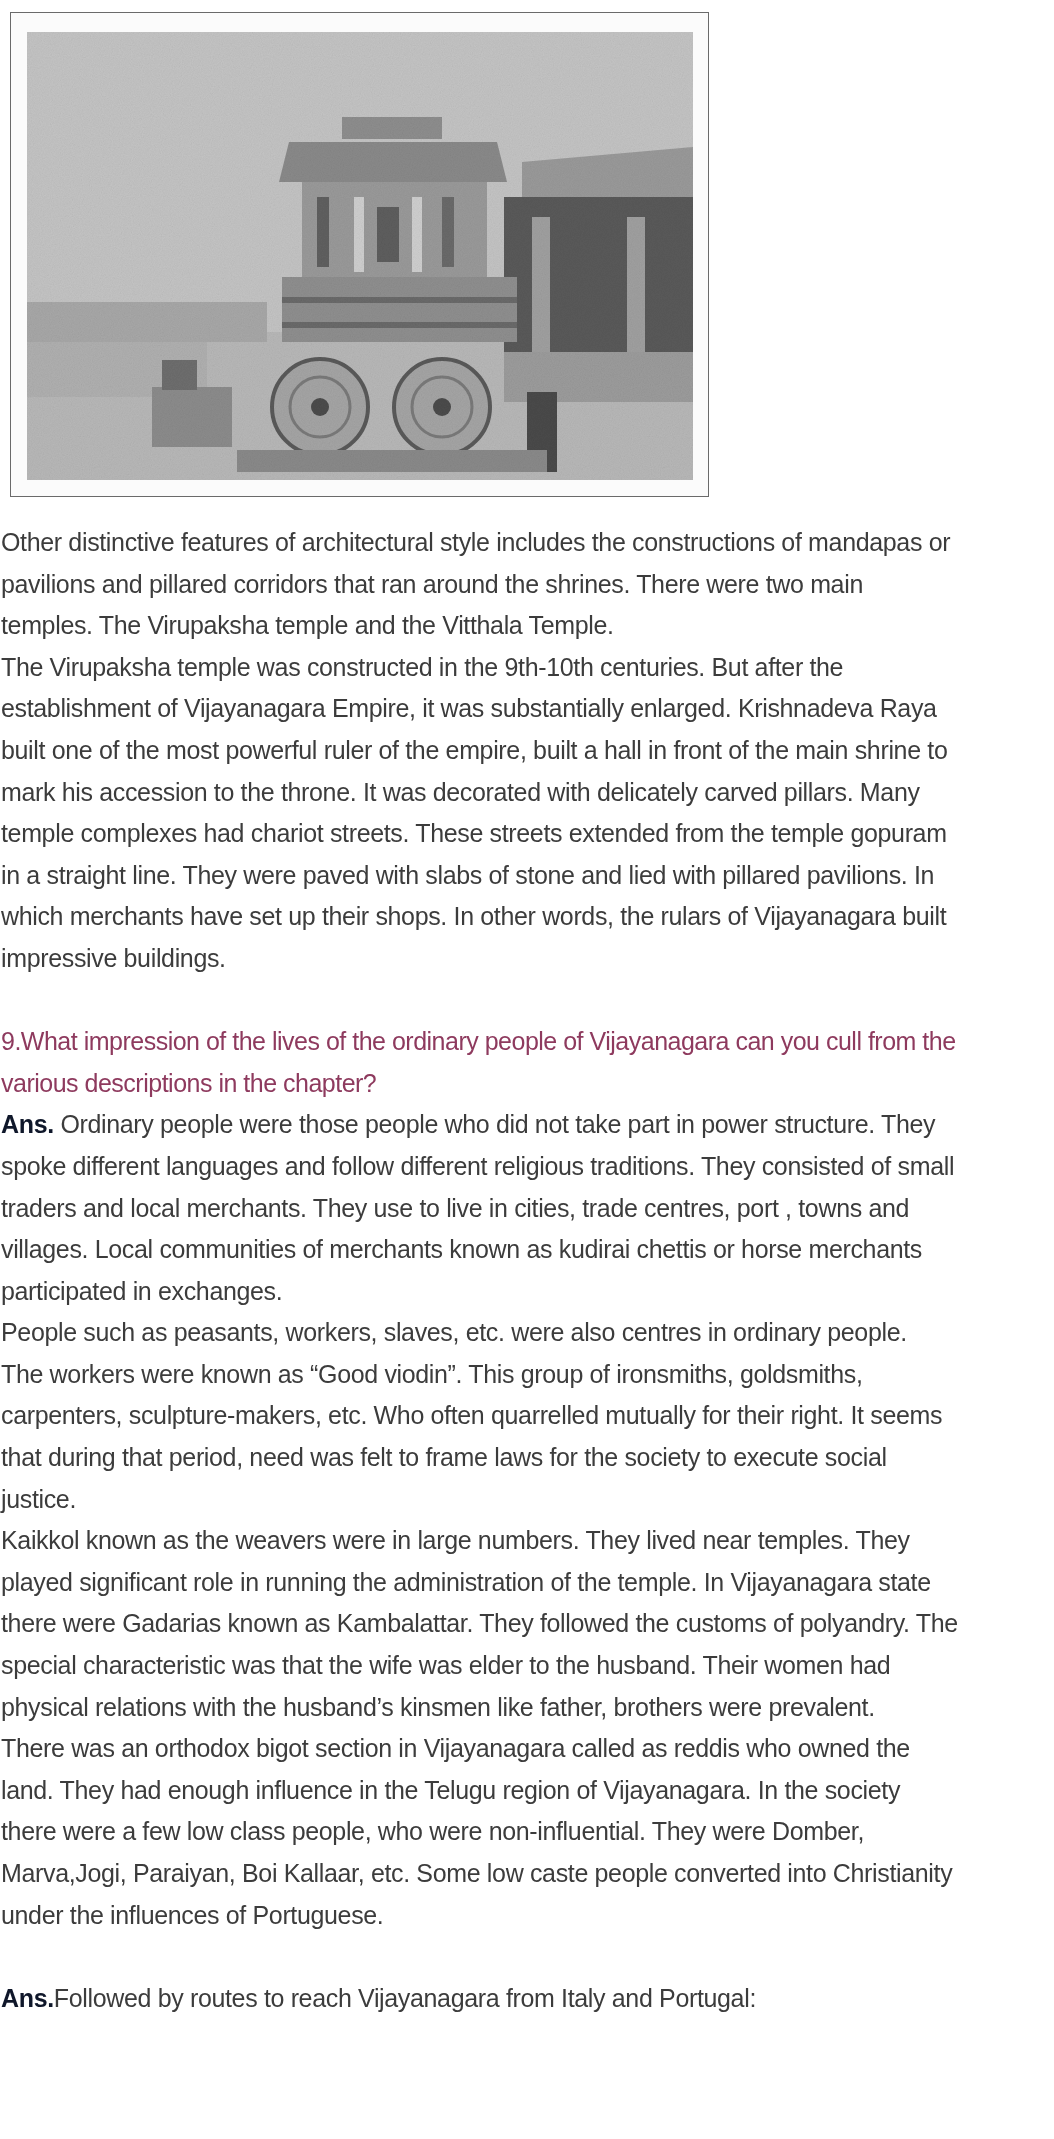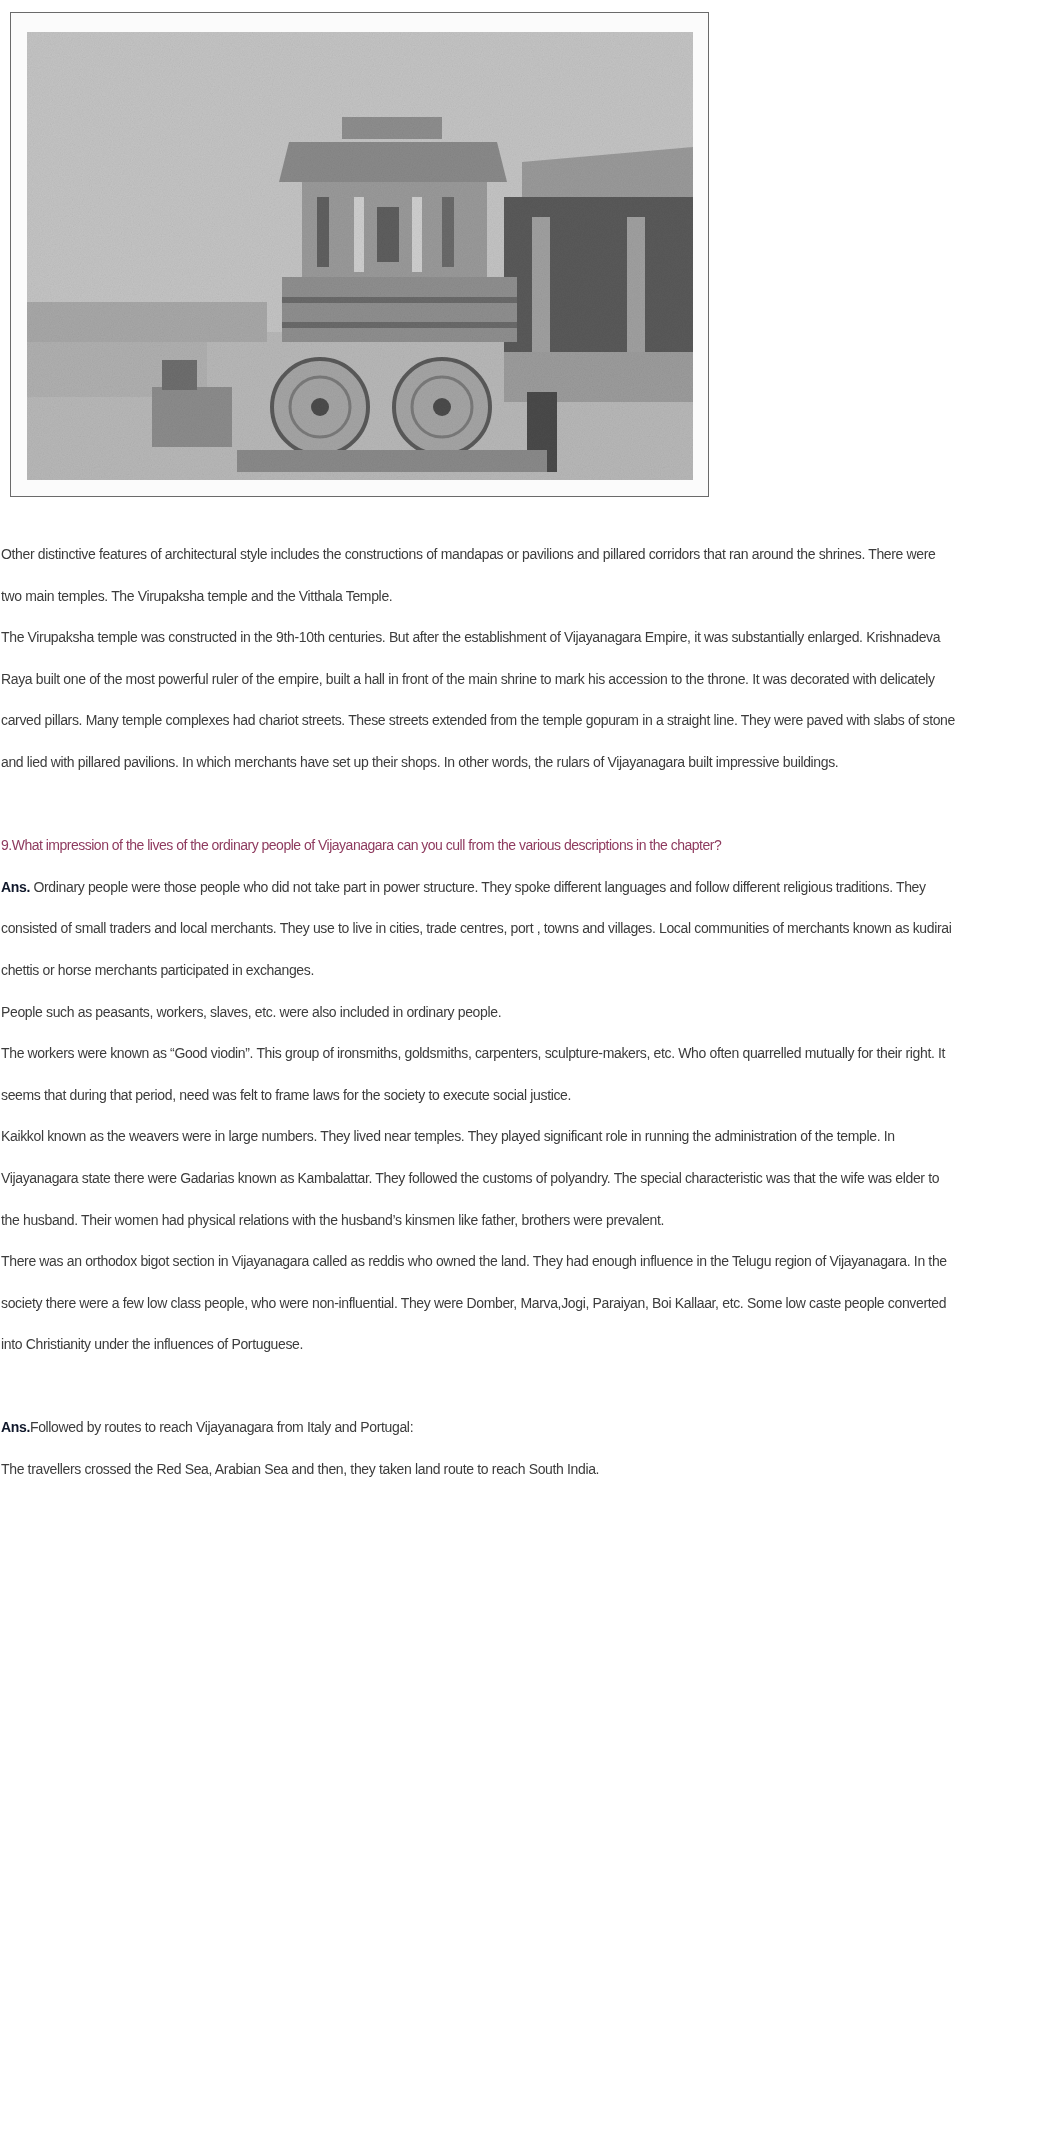--- a/index.html
+++ b/index.html
@@ -3,22 +3,22 @@
   <meta charset="utf-8">
   <style>
     html, body { margin: 0; padding: 0; background: #ffffff; }
     body { width: 1054px; height: 2139px; position: relative; overflow: hidden;
            font-family: "Liberation Sans", "DejaVu Sans", sans-serif; }
     .figure-frame { position: absolute; left: 10px; top: 12px; width: 699px; height: 485px;
                     border: 1.5px solid #6a6a6a; background: #fbfbfb; box-sizing: border-box; }
     .photo { position: absolute; left: 16px; top: 19px; width: 666px; height: 448px; background: #bdbdbd; }
     .photo svg { display: block; width: 100%; height: 100%; }
     .content { position: absolute; left: 1px; top: 522px; width: 958px;
-               font-size: 14px; line-height: 41.6px; color: #3c3c3c; letter-spacing: -0.35px;
-               font-weight: normal; margin-top: 12px; }
+               font-size: 25px; line-height: 41.6px; color: #3c3c3c; letter-spacing: -0.35px;
+               font-weight: normal; }
     .content p { margin: 0; }
     .gap { height: 41.6px; }
     .question { color: #8e3a5e; font-weight: normal; letter-spacing: -0.5px; }
     .ans-label { color: #0f172a; font-weight: bold; }
   </style>
 </head>
 <body>
 
 <div class="figure-frame">
   <div class="photo">
@@ -75,21 +75,20 @@
   </div>
 </div>
 
 <div class="content">
   <p>Other distinctive features of architectural style includes the constructions of mandapas or pavilions and pillared corridors that ran around the shrines. There were two main temples. The Virupaksha temple and the Vitthala Temple.</p>
   <p>The Virupaksha temple was constructed in the 9th-10th centuries. But after the establishment of Vijayanagara Empire, it was substantially enlarged. Krishnadeva Raya built one of the most powerful ruler of the empire, built a hall in front of the main shrine to mark his accession to the throne. It was decorated with delicately carved pillars. Many temple complexes had chariot streets. These streets extended from the temple gopuram in a straight line. They were paved with slabs of stone and lied with pillared pavilions. In which merchants have set up their shops. In other words, the rulars of Vijayanagara built impressive buildings.</p>
   <div class="gap"></div>
 
   <p class="question">9.What impression of the lives of the ordinary people of Vijayanagara can you cull from the various descriptions in the chapter?</p>
   <p><span class="ans-label">Ans.</span><span> Ordinary people were those people who did not take part in power structure. They spoke different languages and follow different religious traditions. They consisted of small traders and local merchants. They use to live in cities, trade centres, port , towns and villages. Local communities of merchants known as kudirai chettis or horse merchants participated in exchanges.</span></p>
-  <p>People such as peasants, workers, slaves, etc. were also included in ordinary people.</p>
+  <p>People such as peasants, workers, slaves, etc. were also centres in ordinary people.</p>
   <p>The workers were known as “Good viodin”. This group of ironsmiths, goldsmiths, carpenters, sculpture-makers, etc. Who often quarrelled mutually for their right. It seems that during that period, need was felt to frame laws for the society to execute social justice.</p>
   <p>Kaikkol known as the weavers were in large numbers. They lived near temples. They played significant role in running the administration of the temple. In Vijayanagara state there were Gadarias known as Kambalattar. They followed the customs of polyandry. The special characteristic was that the wife was elder to the husband. Their women had physical relations with the husband’s kinsmen like father, brothers were prevalent.</p>
   <p>There was an orthodox bigot section in Vijayanagara called as reddis who owned the land. They had enough influence in the Telugu region of Vijayanagara. In the society there were a few low class people, who were non-influential. They were Domber, Marva,Jogi, Paraiyan, Boi Kallaar, etc. Some low caste people converted into Christianity under the influences of Portuguese.</p>
   <div class="gap"></div>
 
   <p><span class="ans-label">Ans.</span><span>Followed by routes to reach Vijayanagara from Italy and Portugal:</span></p>
-  <p>The travellers crossed the Red Sea, Arabian Sea and then, they taken land route to reach South India.</p>
 </div>
 
 </body></html>

